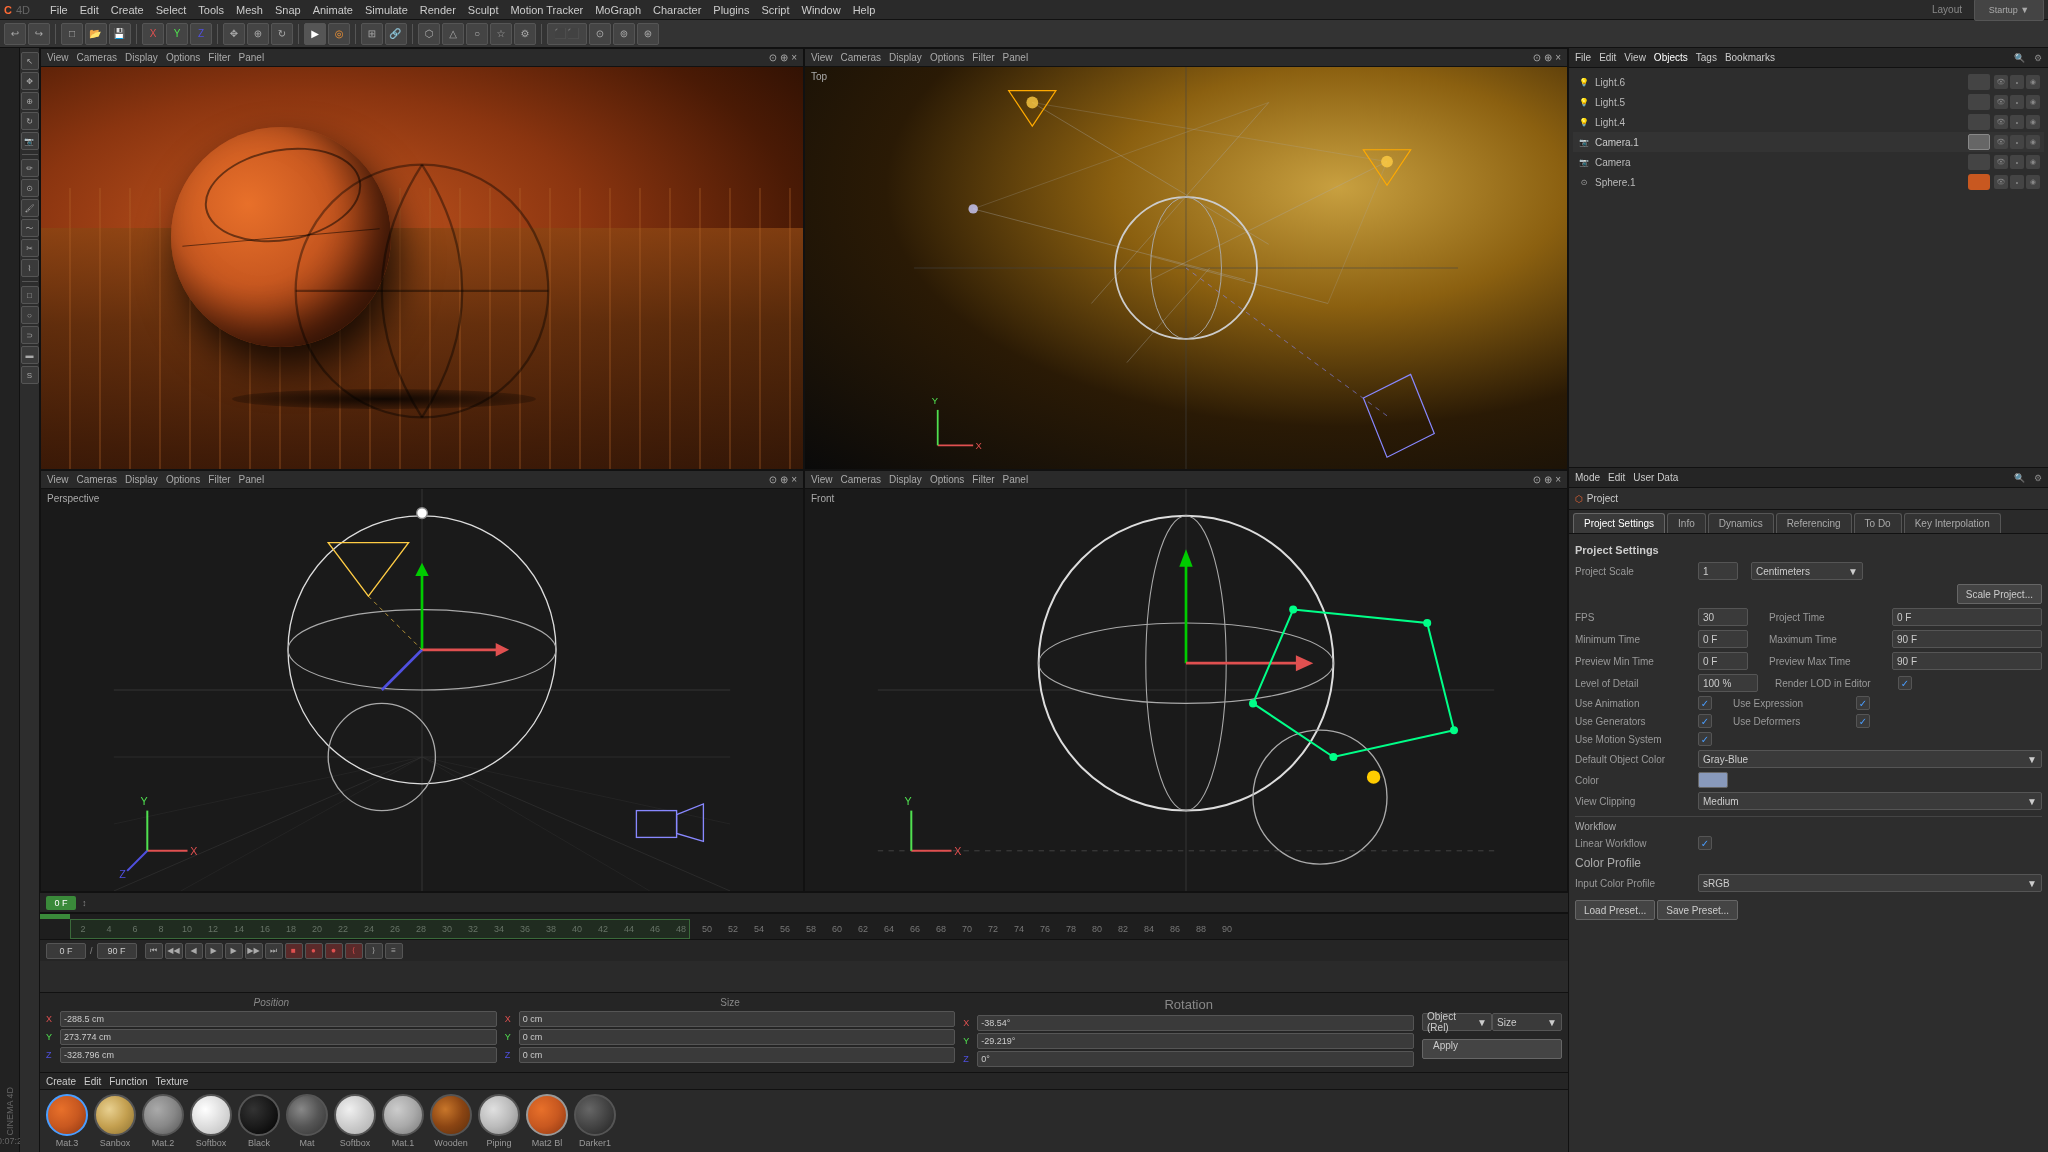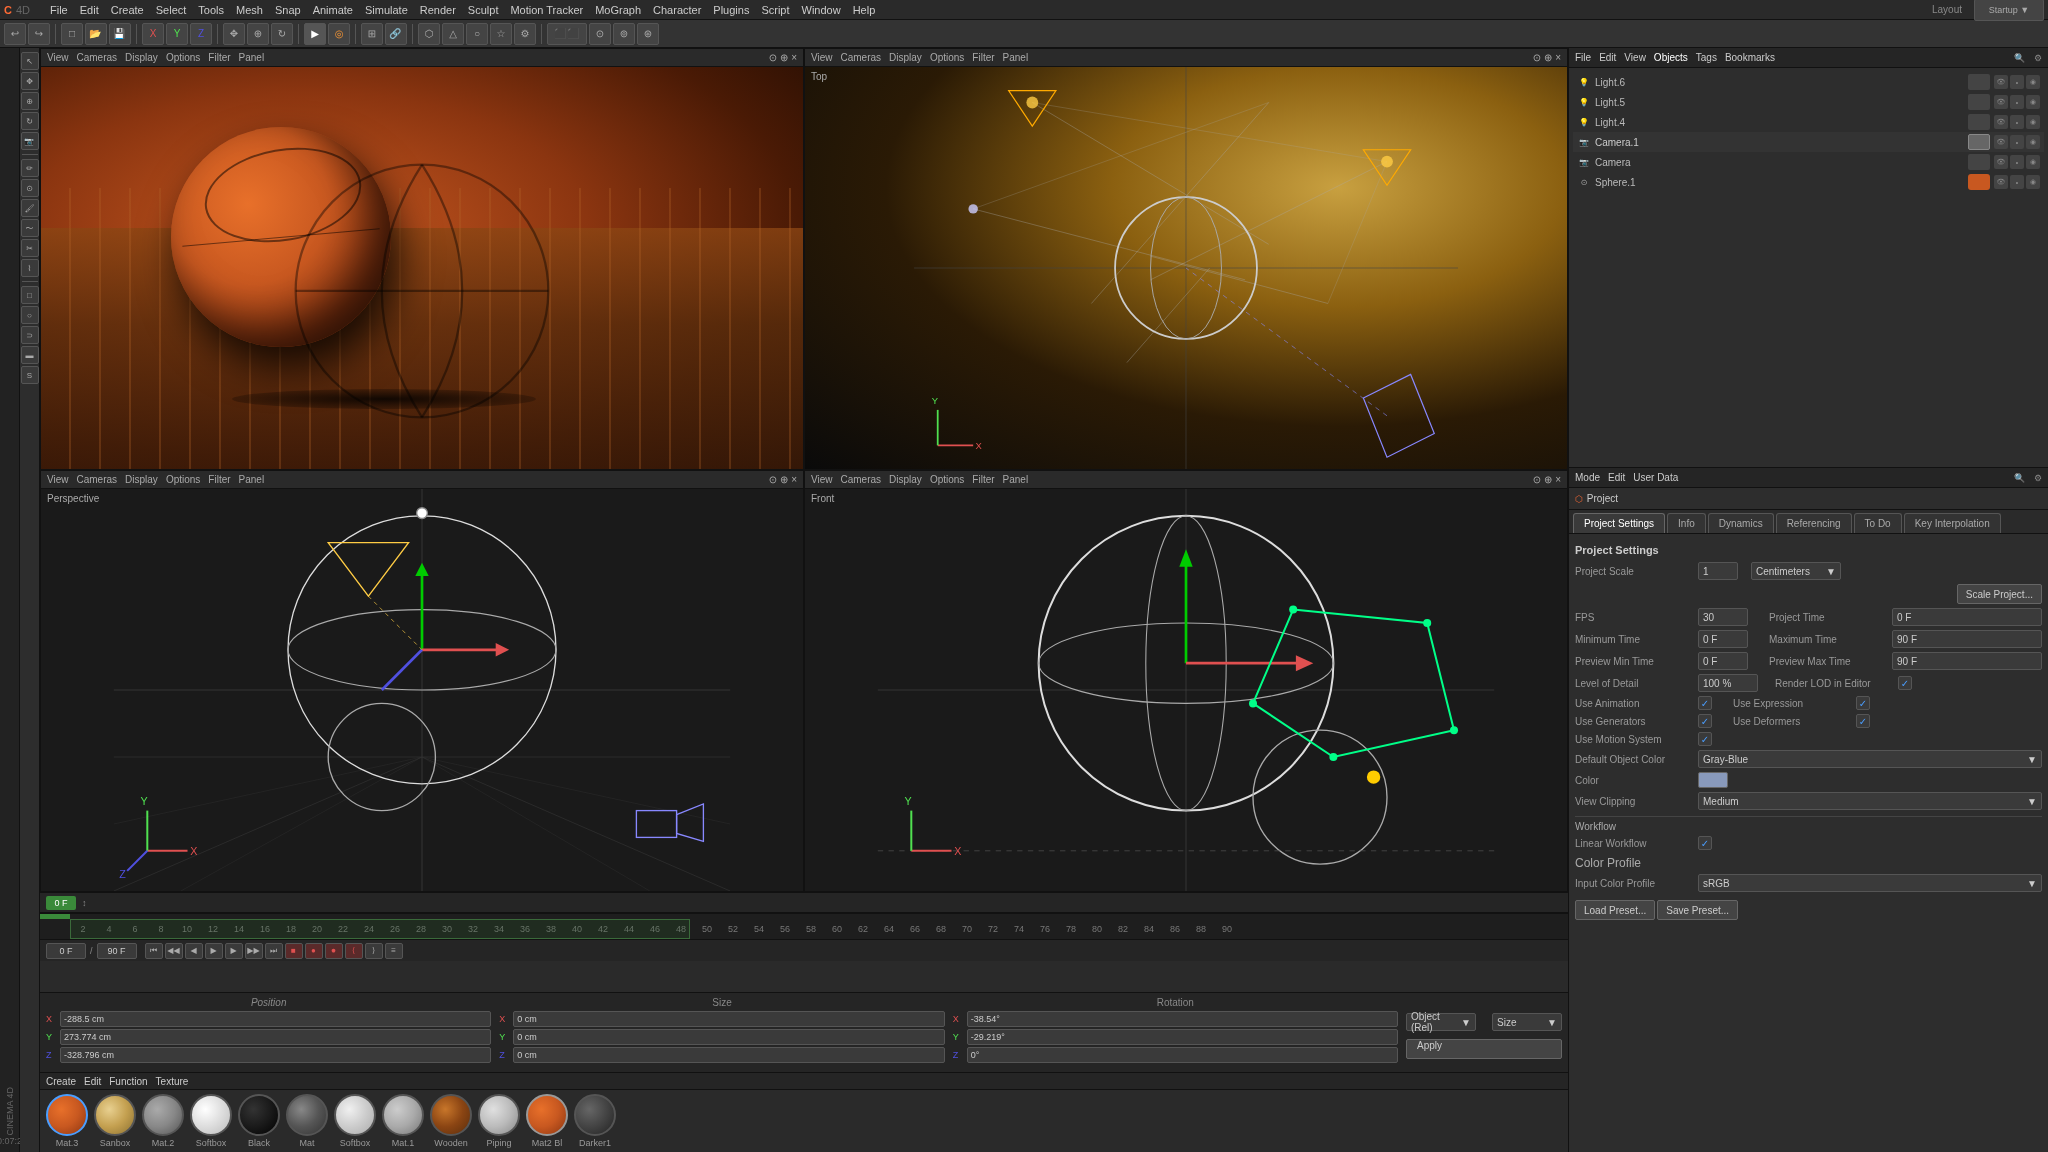--- a/index.html
+++ b/index.html
@@ -1026,39 +1026,39 @@
               <div class="tf-value">0 cm</div>
             </div>
             <div class="transform-field">
               <span class="tf-axis" style="color:#5050e0;">Z</span>
               <div class="tf-value">0 cm</div>
             </div>
           </div>
         </div>
 
         <div style="flex:1;">
-          <div style="font-size:10px;color:#888;margin-bottom:3px;text-align:center;">Rotation</div>
+          <div style="font-size:13px;color:#888;margin-bottom:3px;text-align:center;">Rotation</div>
           <div style="display:flex;flex-direction:column;gap:2px;">
             <div class="transform-field">
               <span class="tf-axis" style="color:#e05050;">X</span>
               <div class="tf-value">-38.54°</div>
             </div>
             <div class="transform-field">
               <span class="tf-axis" style="color:#50e050;">Y</span>
               <div class="tf-value">-29.219°</div>
             </div>
             <div class="transform-field">
               <span class="tf-axis" style="color:#5050e0;">Z</span>
               <div class="tf-value">0°</div>
             </div>
           </div>
         </div>
 
         <div style="display:flex;flex-direction:column;gap:4px;justify-content:flex-end;padding-top:16px;">
-          <div style="display:flex;gap:16px;align-items:center;">
+          <div style="display:flex;gap:0;align-items:center;">
             <div class="props-dropdown" style="width:90px;">
               <span>Object (Rel)</span>
               <span>▼</span>
             </div>
             <div class="props-dropdown" style="width:50px;">
               <span>Size</span>
               <span>▼</span>
             </div>
           </div>
           <div class="apply-btn">Apply</div>
@@ -1227,21 +1227,21 @@
         <div class="props-tab">Referencing</div>
         <div class="props-tab">To Do</div>
         <div class="props-tab">Key Interpolation</div>
       </div>
       <div id="props-content">
         <div class="props-section-title">Project Settings</div>
 
         <div class="props-row">
           <span class="props-label">Project Scale</span>
           <div class="props-value" style="width:40px;flex:none;">1</div>
-          <div class="props-dropdown" style="width:90px;flex:none;">
+          <div class="props-dropdown" style="width:112px;flex:none;">
             <span>Centimeters</span>
             <span>▼</span>
           </div>
         </div>
 
         <div class="props-row" style="justify-content:flex-end;">
           <div class="props-btn">Scale Project...</div>
         </div>
 
         <div class="props-row">

